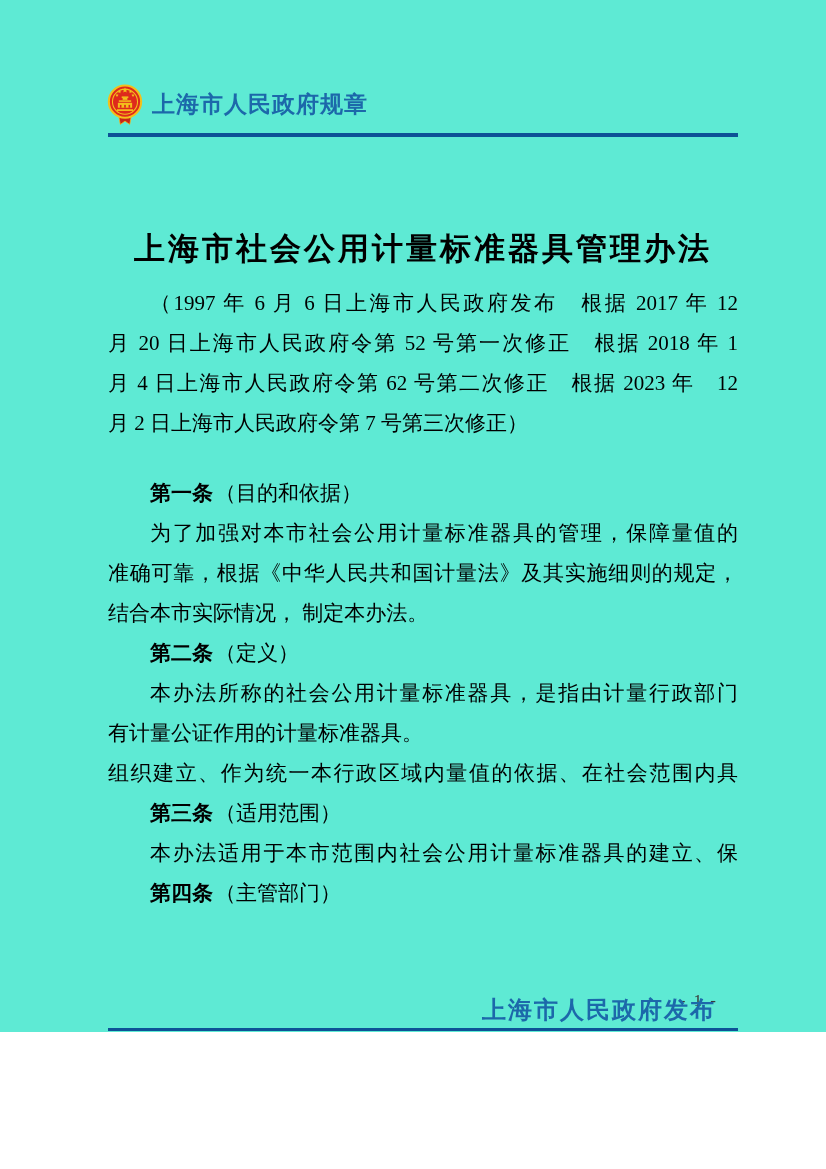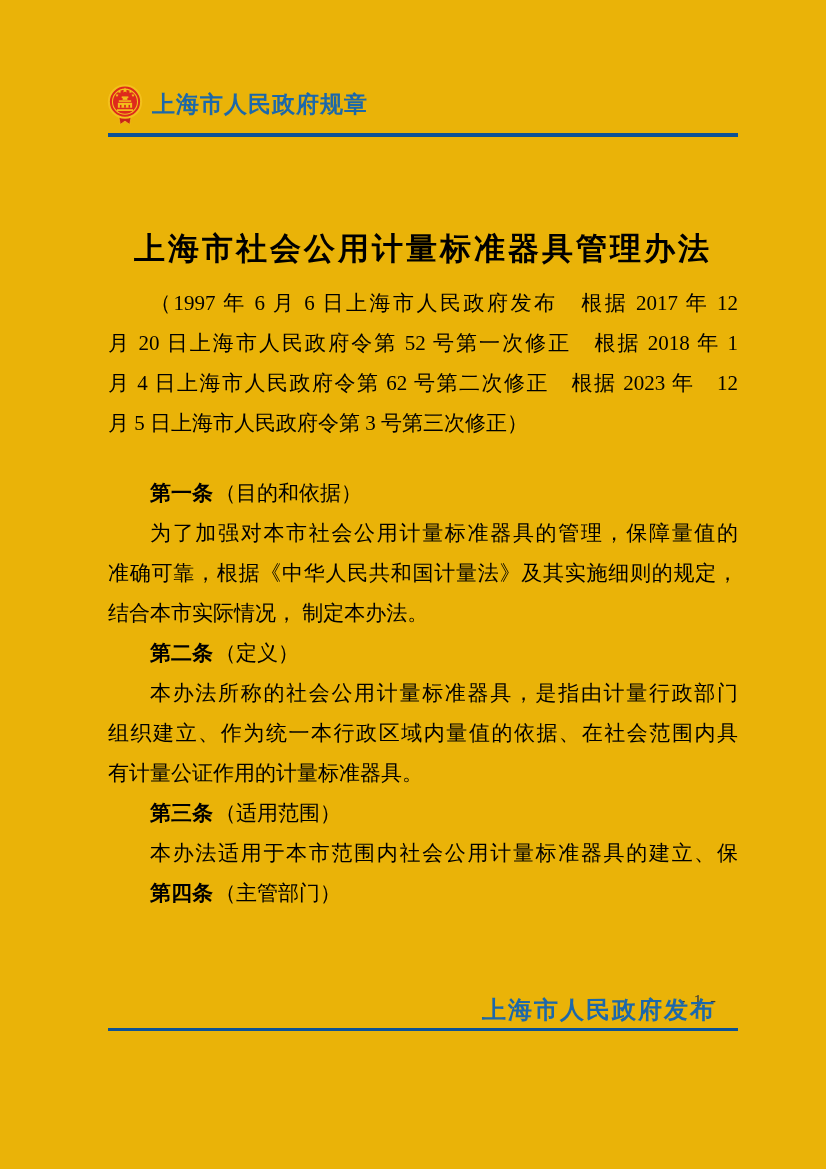--- a/index.html
+++ b/index.html
@@ -1,17 +1,17 @@
 <!DOCTYPE html>
 <html><head>
 <meta charset="utf-8">
 <style>
   html,body{margin:0;padding:0;background:#ffffff;}
   .page{
-    position:relative;width:826px;height:1169px;background:#eab308;overflow:hidden;
+    position:relative;width:826px;height:1032px;background:#5eead4;overflow:hidden;
     font-family:"Liberation Serif","DejaVu Serif",serif;color:#000;
   }
   
   .header{position:absolute;left:106px;top:83px;display:flex;align-items:center;gap:8px;}
   .emblem{width:38px;height:43px;flex:0 0 auto;}
   .agency{font-size:23px;font-weight:bold;color:#1c68aa;letter-spacing:1px;white-space:nowrap;}
   .rule{position:absolute;left:108px;width:630px;background:#0d5296;}
   .rule-top{top:133px;height:4px;}
   .rule-bottom{top:1028px;height:3px;}
   
@@ -62,41 +62,41 @@
   </div>
   <div class="rule rule-top"></div>
 
   <div class="content">
     <h1 class="doc-title">上海市社会公用计量标准器具管理办法</h1>
 
     <div>
       <div class="line jl ind">（1997 年 6 月 6 日上海市人民政府发布　根据 2017 年 12</div>
       <div class="line jl">月 20 日上海市人民政府令第 52 号第一次修正　根据 2018 年 1</div>
       <div class="line jl">月 4 日上海市人民政府令第 62 号第二次修正　根据 2023 年　12</div>
-      <div class="line">月 5 日上海市人民政府令第 3 号第三次修正）</div>
+      <div class="line">月 2 日上海市人民政府令第 7 号第三次修正）</div>
     </div>
 
     <div class="spacer"></div>
 
     <div class="art-head">
       <span class="art-num">第一条</span><span class="art-subject">（目的和依据）</span>
     </div>
     <div>
       <div class="line jl ind">为了加强对本市社会公用计量标准器具的管理，保障量值的</div>
       <div class="line jl">准确可靠，根据《中华人民共和国计量法》及其实施细则的规定，</div>
       <div class="line">结合本市实际情况， 制定本办法。</div>
     </div>
 
     <div class="art-head">
       <span class="art-num">第二条</span><span class="art-subject">（定义）</span>
     </div>
     <div>
       <div class="line jl ind">本办法所称的社会公用计量标准器具，是指由计量行政部门</div>
+      <div class="line">有计量公证作用的计量标准器具。</div>
       <div class="line jl">组织建立、作为统一本行政区域内量值的依据、在社会范围内具</div>
-      <div class="line">有计量公证作用的计量标准器具。</div>
     </div>
 
     <div class="art-head">
       <span class="art-num">第三条</span><span class="art-subject">（适用范围）</span>
     </div>
     <div>
       <div class="line jl ind">本办法适用于本市范围内社会公用计量标准器具的建立、保</div>
     </div>
 
     <div class="art-head">

